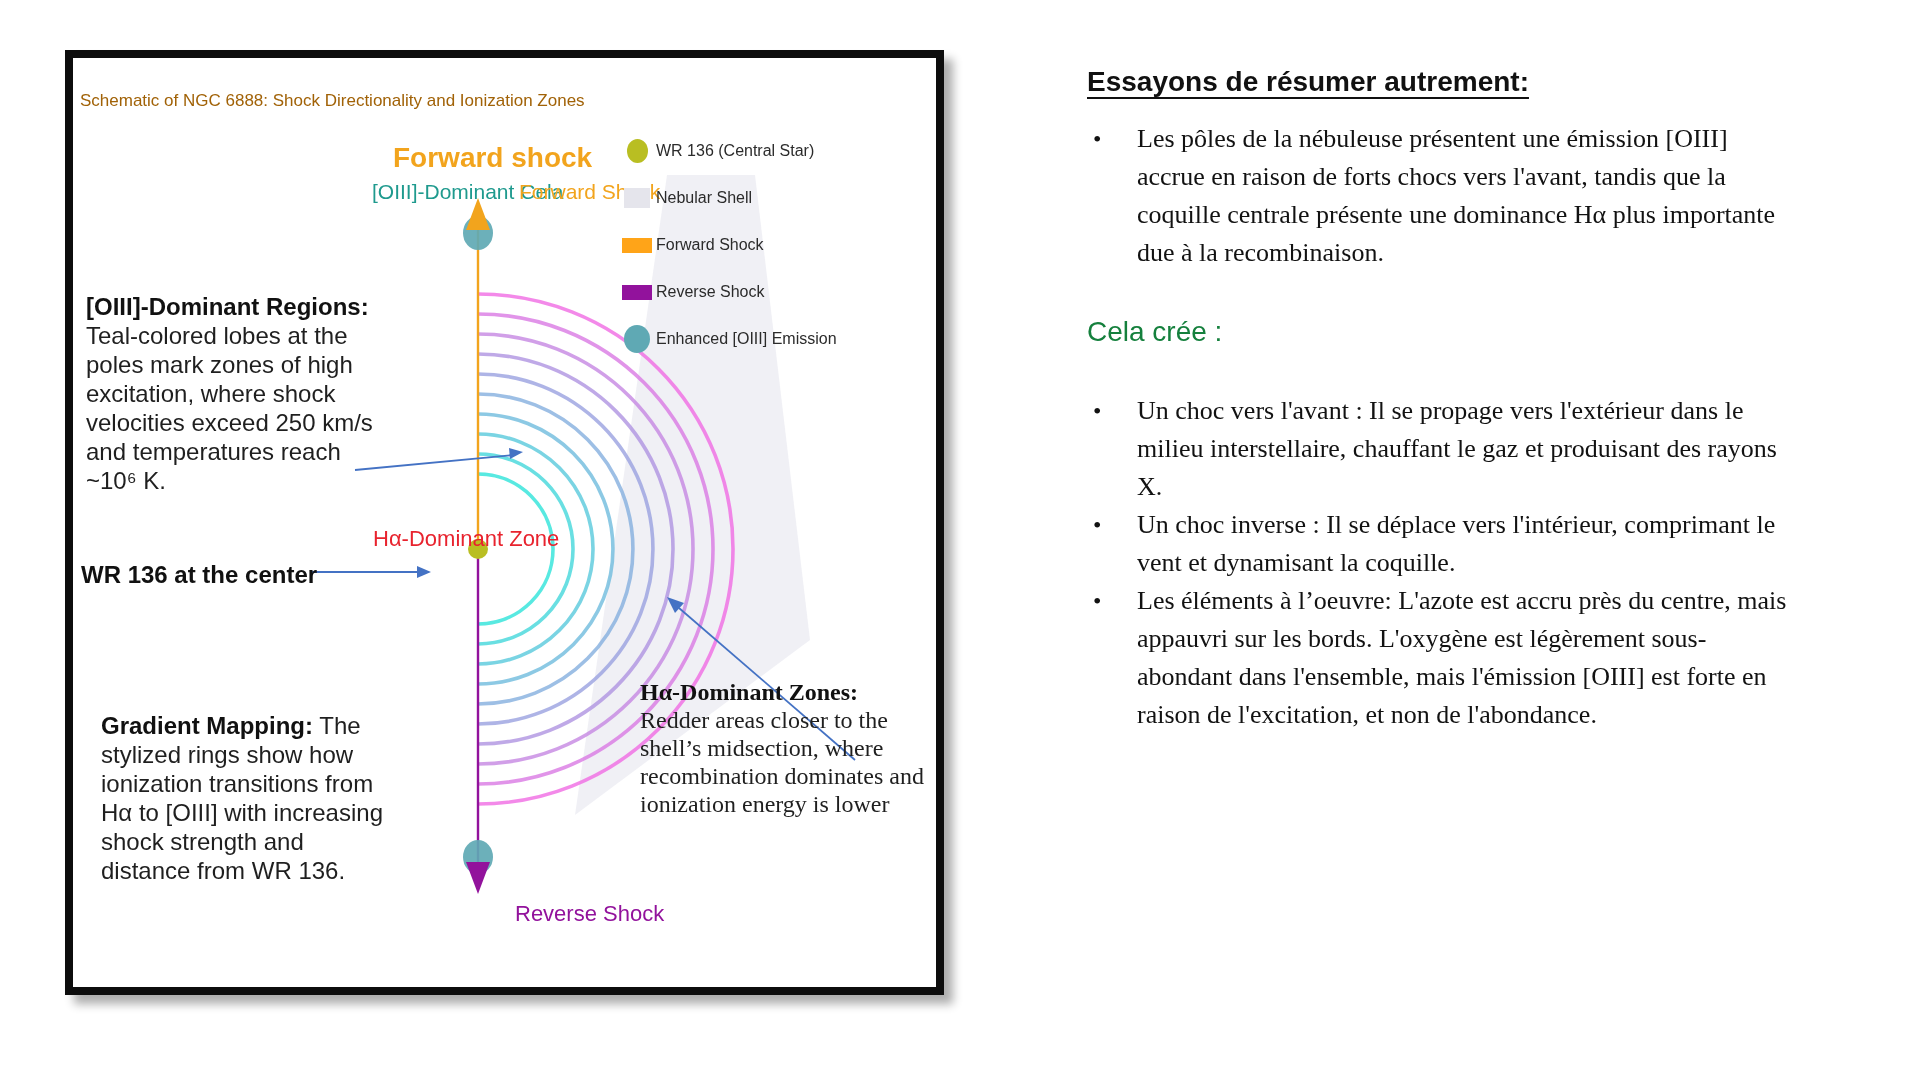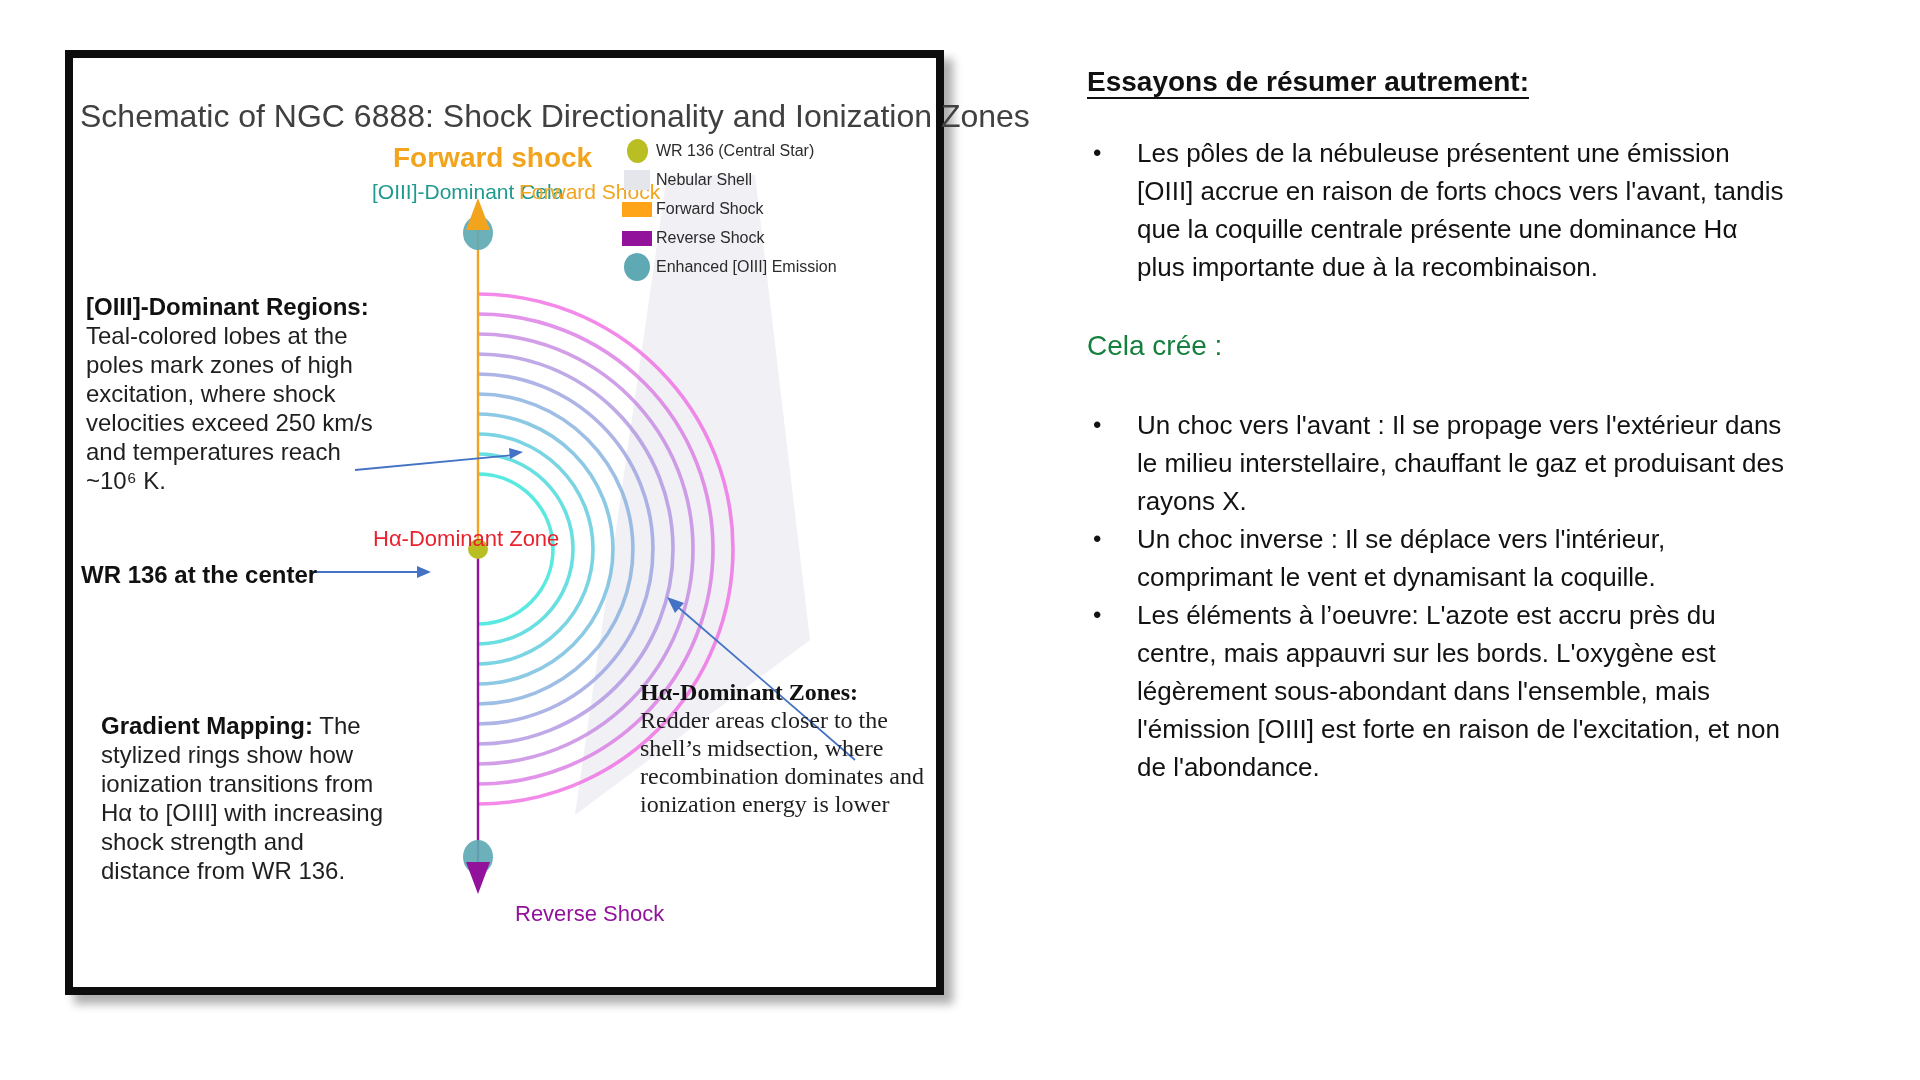--- a/index.html
+++ b/index.html
@@ -16,39 +16,39 @@
   
   .panel{
     position:absolute;left:65px;top:50px;width:879px;height:945px;
     background:#ffffff;border:8px solid #0d0d0d;
     box-shadow:9px 9px 9px rgba(0,0,0,.32);
   }
   .panel-inner{position:absolute;inset:0;}
   .diag-svg{position:absolute;left:0;top:0;}
 
   .diagram-title{
-    position:absolute;left:7px;top:40px;font-size:32px;color:#404040;white-space:nowrap;
+    position:absolute;left:7px;top:33px;font-size:17px;color:#a16207;white-space:nowrap;
   }
   .lbl{position:absolute;white-space:nowrap;}
   .lbl-forward-top{left:320px;top:84px;font-size:28px;font-weight:bold;color:var(--forward-shock);}
   .lbl-oiii-zone{left:299px;top:122px;font-size:21px;color:var(--oiii-teal);}
   .lbl-forward-overlay{left:446px;top:122px;font-size:21px;color:var(--forward-shock);}
   .lbl-ha-zone{left:300px;top:468px;font-size:22px;color:var(--ha-red);}
   .lbl-reverse{left:442px;top:843px;font-size:22px;color:var(--reverse-shock);}
   .lbl-wr136{left:8px;top:503px;font-size:24px;font-weight:bold;color:#111;}
 
   .note{position:absolute;font-size:24px;line-height:29px;color:#1f1f1f;}
   .note b{color:#111;}
   .note .blockhead{display:block;}
   .note-oiii{left:13px;top:234px;width:288px;}
   .note-gradient{left:28px;top:653px;width:282px;}
   .note-ha{left:567px;top:620px;width:300px;line-height:28px;font-family:Liberation Serif, serif;}
 
   
-  .legend{position:absolute;left:545px;top:80px;display:flex;flex-direction:column;gap:3px;}
+  .legend{position:absolute;left:545px;top:80px;display:flex;flex-direction:column;gap:21px;}
   .legend-row{display:flex;align-items:center;height:26px;}
   .legend-ic{width:38px;display:flex;justify-content:center;align-items:center;}
   .legend-label{font-size:16px;color:#2b2b2b;white-space:nowrap;}
   .sw{display:inline-block;}
   .sw.small-circle{width:21px;height:24px;border-radius:50%;}
   .sw.square{width:26px;height:20px;}
   .sw.bar{width:30px;height:15px;}
   .sw.big-circle{width:26px;height:28px;border-radius:50%;}
 
   
@@ -62,21 +62,21 @@
   .ann-line{stroke:var(--arrow-blue);stroke-width:1.8;fill:none;}
   .ann-head{fill:var(--arrow-blue);}
 
   
   .notes-col{position:absolute;left:1087px;top:66px;width:700px;}
   .notes-heading{
     font-size:28px;font-weight:bold;color:#111;text-decoration:underline;
     text-underline-offset:6px;white-space:nowrap;
   }
   .notes-subheading{font-size:28px;color:#15803d;margin-top:44px;}
-  ul.bullets{margin:36px 0 0 0;padding:0;list-style:none;}
+  ul.bullets{margin:22px 0 0 0;padding:0;list-style:none;font-family:Liberation Serif, serif;}
   ul.bullets.second{margin-top:44px;}
   ul.bullets li{
     position:relative;padding-left:50px;font-size:26px;line-height:38px;color:#121212;
   }
   ul.bullets li::before{
     content:"\2022";position:absolute;left:6px;top:0;font-size:24px;color:#121212;
   }
 </style>
 </head>
 <body>

